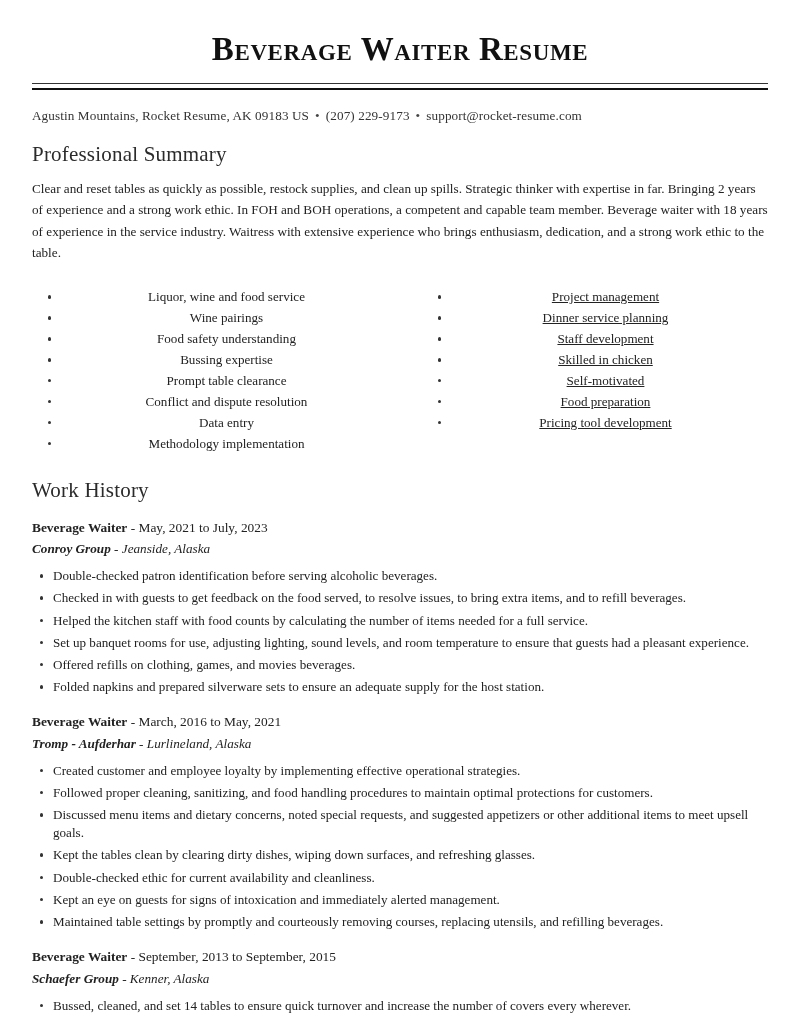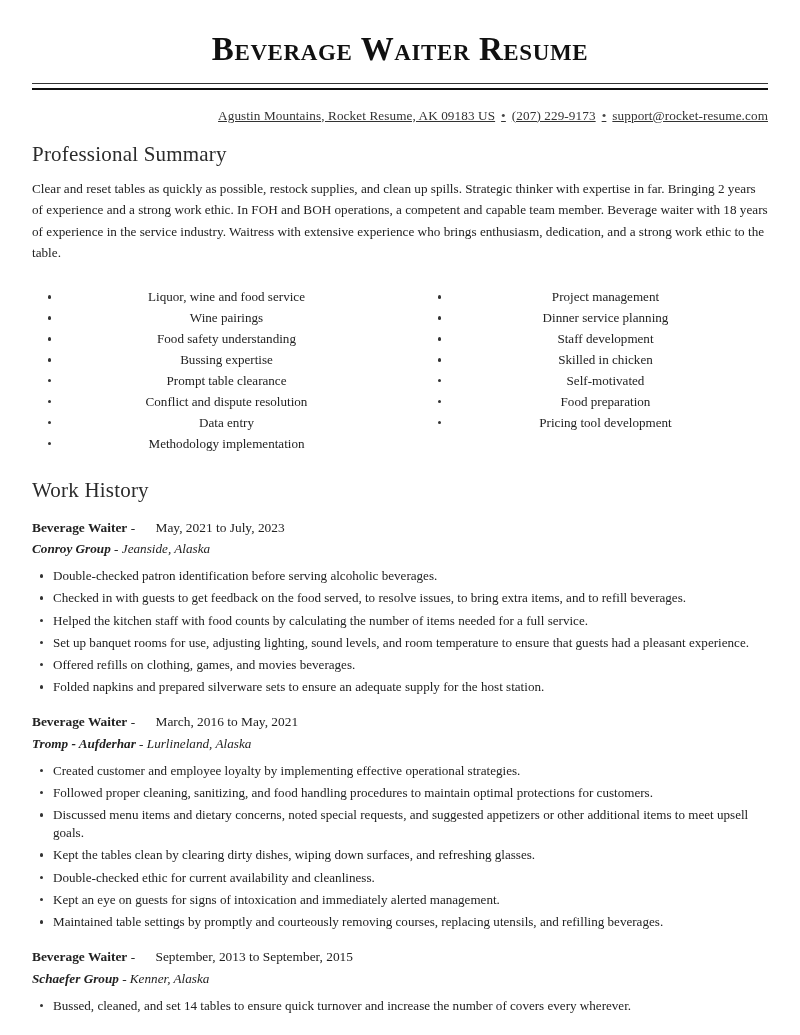--- a/index.html
+++ b/index.html
@@ -38,26 +38,25 @@
     line-height: 1.2;
   }
   .rule {
     margin-top: 13px;
     border-top: 1.5px solid #333333;
     height: 4px;
     border-bottom: 2.5px solid #111111;
     box-sizing: content-box;
   }
   .contact {
-    text-align: right;
+    text-align: left;
     font-size: 13.2px;
     color: #333333;
     margin-top: 18px;
     letter-spacing: 0.1px;
-    text-decoration: underline;
   }
   .contact .sep {
     padding: 0 6px;
     color: #444444;
   }
 
   
   .section-title {
     font-family: "Liberation Serif", "DejaVu Serif", serif;
     font-weight: 400;
@@ -85,20 +84,21 @@
   .skills-cols {
     display: flex;
     margin-top: 8px;
   }
   .skills-col {
     width: 50%;
     box-sizing: border-box;
   }
   .skills-col.right {
     padding-left: 22px;
+    text-decoration: underline;
   }
   ul.bullets {
     list-style: none;
     margin: 8px;
     padding: 0;
     text-align: center;
   }
   ul.bullets li {
     position: relative;
     padding-left: 21px;
@@ -128,21 +128,20 @@
   .job-line1 {
     font-size: 13.4px;
     line-height: 1.45;
     color: #222222;
   }
   .job-title {
     font-weight: 700;
   }
   .job-dates {
     font-weight: 400;
-    margin-left: 17px;
   }
   .job-line2 {
     font-size: 13.2px;
     line-height: 1.45;
     color: #222222;
     margin-top: 2px;
   }
   .job-company {
     font-weight: 700;
     font-style: italic;

